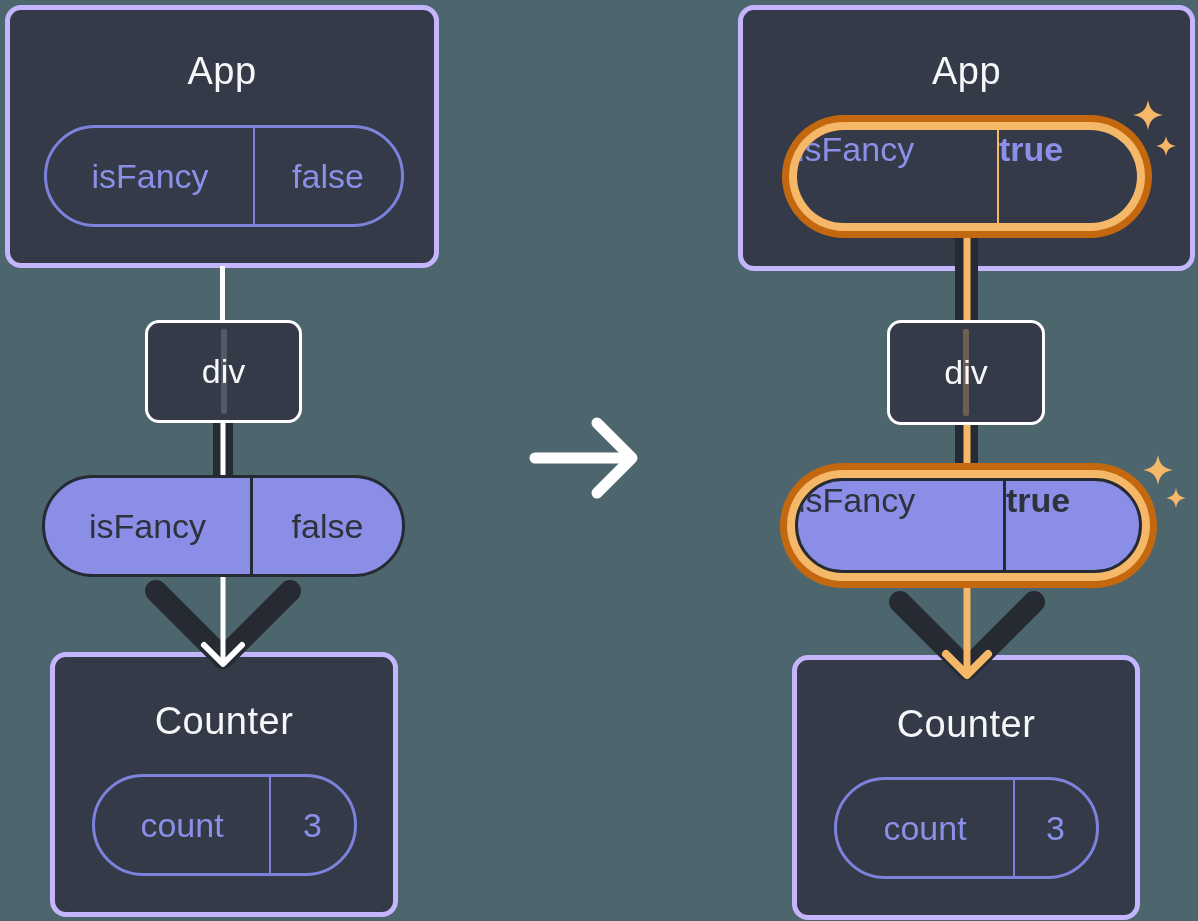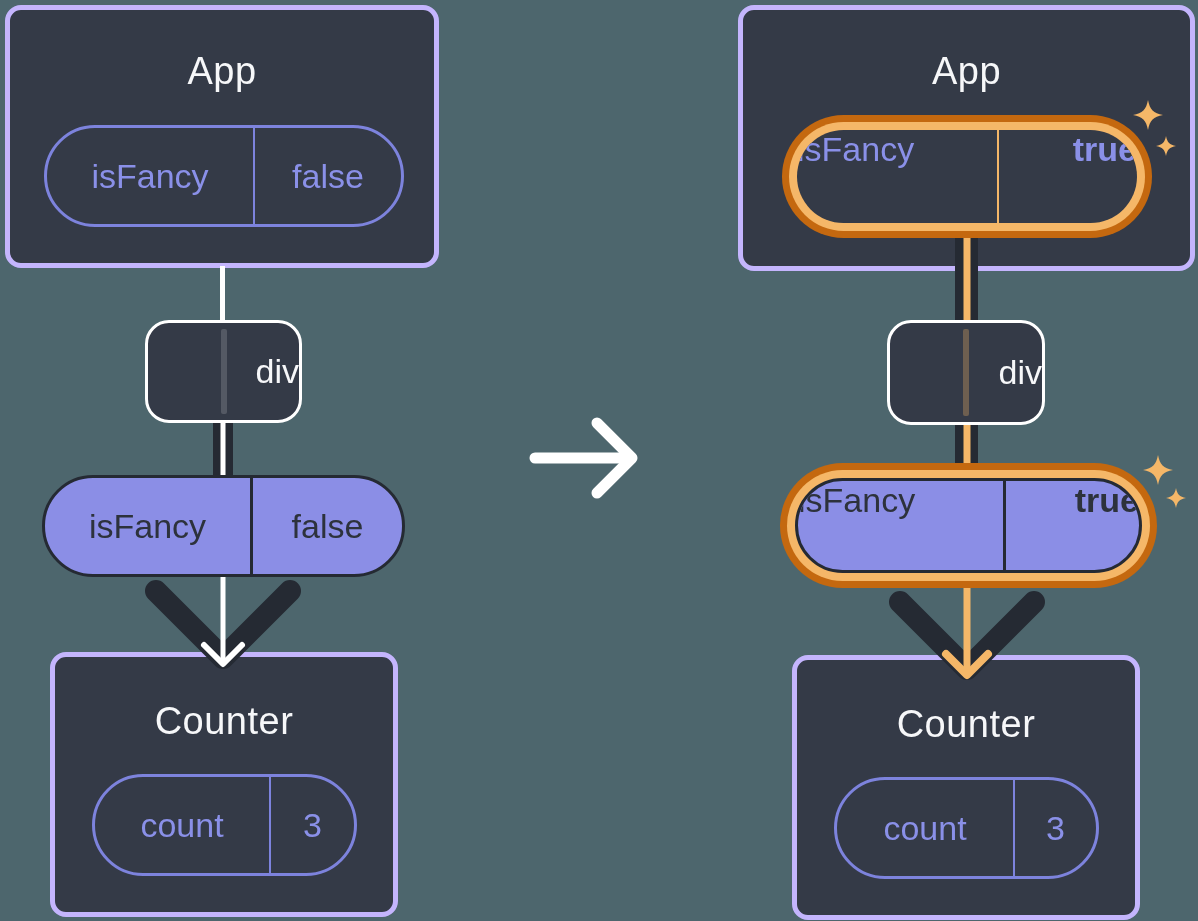--- a/index.html
+++ b/index.html
@@ -15,23 +15,23 @@
     border:5px solid #c4b5fd;border-radius:16px;
     box-sizing:border-box;z-index:0;
   }
   .card-title{
     position:absolute;left:0;width:100%;text-align:center;
     color:#f6f7f9;font-size:38px;font-weight:500;letter-spacing:.5px;
   }
   
   .node-box{
     position:absolute;background:#343a47;
-    border:3px solid #ffffff;border-radius:24px;
+    border:3px solid #ffffff;border-radius:14px;
     box-sizing:border-box;z-index:2;
-    display:flex;align-items:center;justify-content:flex-end;
+    display:flex;align-items:center;justify-content:center;
   }
   .node-label{color:#f6f7f9;font-size:34px;position:relative;z-index:2;}
   .ghost-line{
     position:absolute;left:50%;transform:translateX(-50%);
     top:6px;bottom:6px;width:6px;z-index:1;border-radius:2px;
   }
   .ghost-white{background:rgba(255,255,255,0.16);}
   .ghost-orange{background:rgba(245,183,104,0.30);}
   
   .pill{
@@ -39,21 +39,21 @@
     display:flex;align-items:stretch;overflow:hidden;z-index:2;
     font-size:34px;
   }
   .pill-outline{border:3px solid #7d83dd;color:#8a90e8;background:transparent;}
   .pill-filled{background:#8b8ee6;border:3px solid #252a33;color:#2d323c;}
   .pill .cell{display:flex;align-items:center;justify-content:center;}
   .div-purple{border-right:2px solid #7d83dd;}
   .div-dark{border-right:3px solid #252a33;}
   .div-orange{border-right:2px solid #f5b768;}
   .cell-grow{flex:1;}
-  .bold{font-weight:700;text-align:right;}
+  .bold{font-weight:700;}
   
   .ring-outer{
     position:absolute;background:#c4680f;border-radius:64px;
     box-sizing:border-box;padding:7px;z-index:2;
   }
   .ring-inner{
     background:#f5b768;border-radius:57px;box-sizing:border-box;
     padding:8px;width:100%;height:100%;
   }
   .ring-pill{

